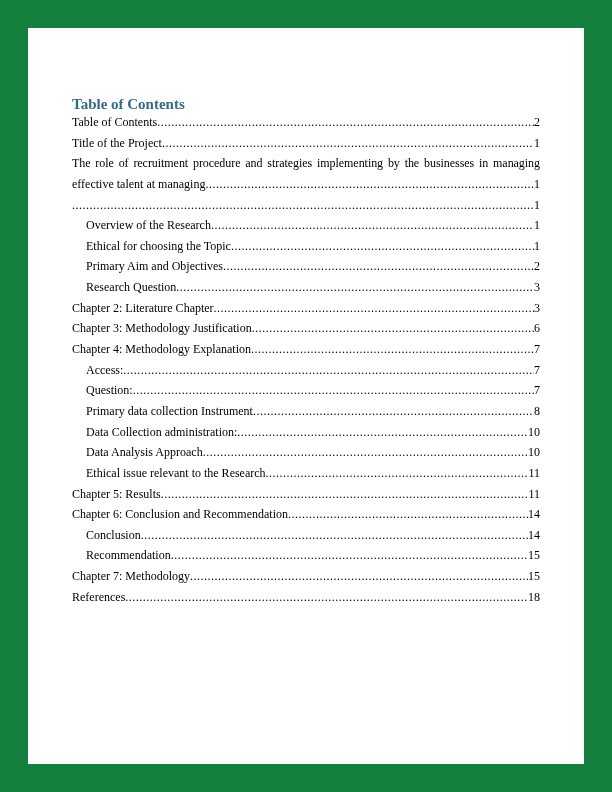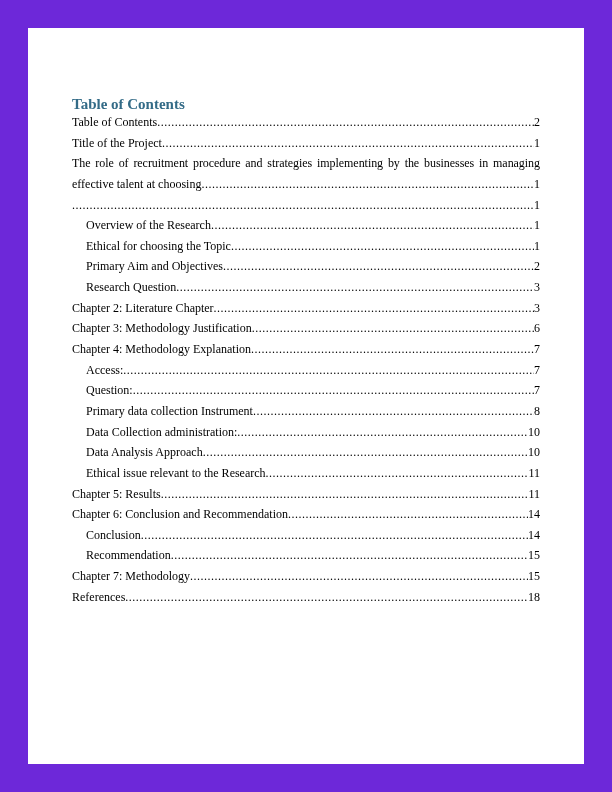--- a/index.html
+++ b/index.html
@@ -60,37 +60,37 @@
     text-align: justify;
     text-align-last: justify;
     white-space: nowrap;
     letter-spacing: -0.05px;
   }
   .indent-1 { padding-left: 14px; }
 </style>
 </head>
 <body>
 
-<div class="canvas" style="background: #6d28d9;">
+<div class="canvas" style="background: #15803d;">
   <div class="page" style="background: rgb(255, 255, 255);">
     <h1 class="toc-heading" style="color: rgb(51, 107, 135);">Table of Contents</h1>
     <div class="toc-list" id="toc">
         <div class="toc-line toc-row">
           <span class="label">Table of Contents</span>
           <span class="dots"></span>
           <span class="pageno">2</span>
         </div>
         <div class="toc-line toc-row">
           <span class="label">Title of the Project</span>
           <span class="dots"></span>
           <span class="pageno">1</span>
         </div>
         <div class="toc-line toc-justify">The role of recruitment procedure and strategies implementing by the businesses in managing</div>
         <div class="toc-line toc-row">
-          <span class="label">effective talent at choosing</span>
+          <span class="label">effective talent at managing</span>
           <span class="dots"></span>
           <span class="pageno">1</span>
         </div>
         <div class="toc-line toc-row">
           <span class="dots"></span>
           <span class="pageno">1</span>
         </div>
         <div class="toc-line toc-row indent-1">
           <span class="label">Overview of the Research</span>
           <span class="dots"></span>

